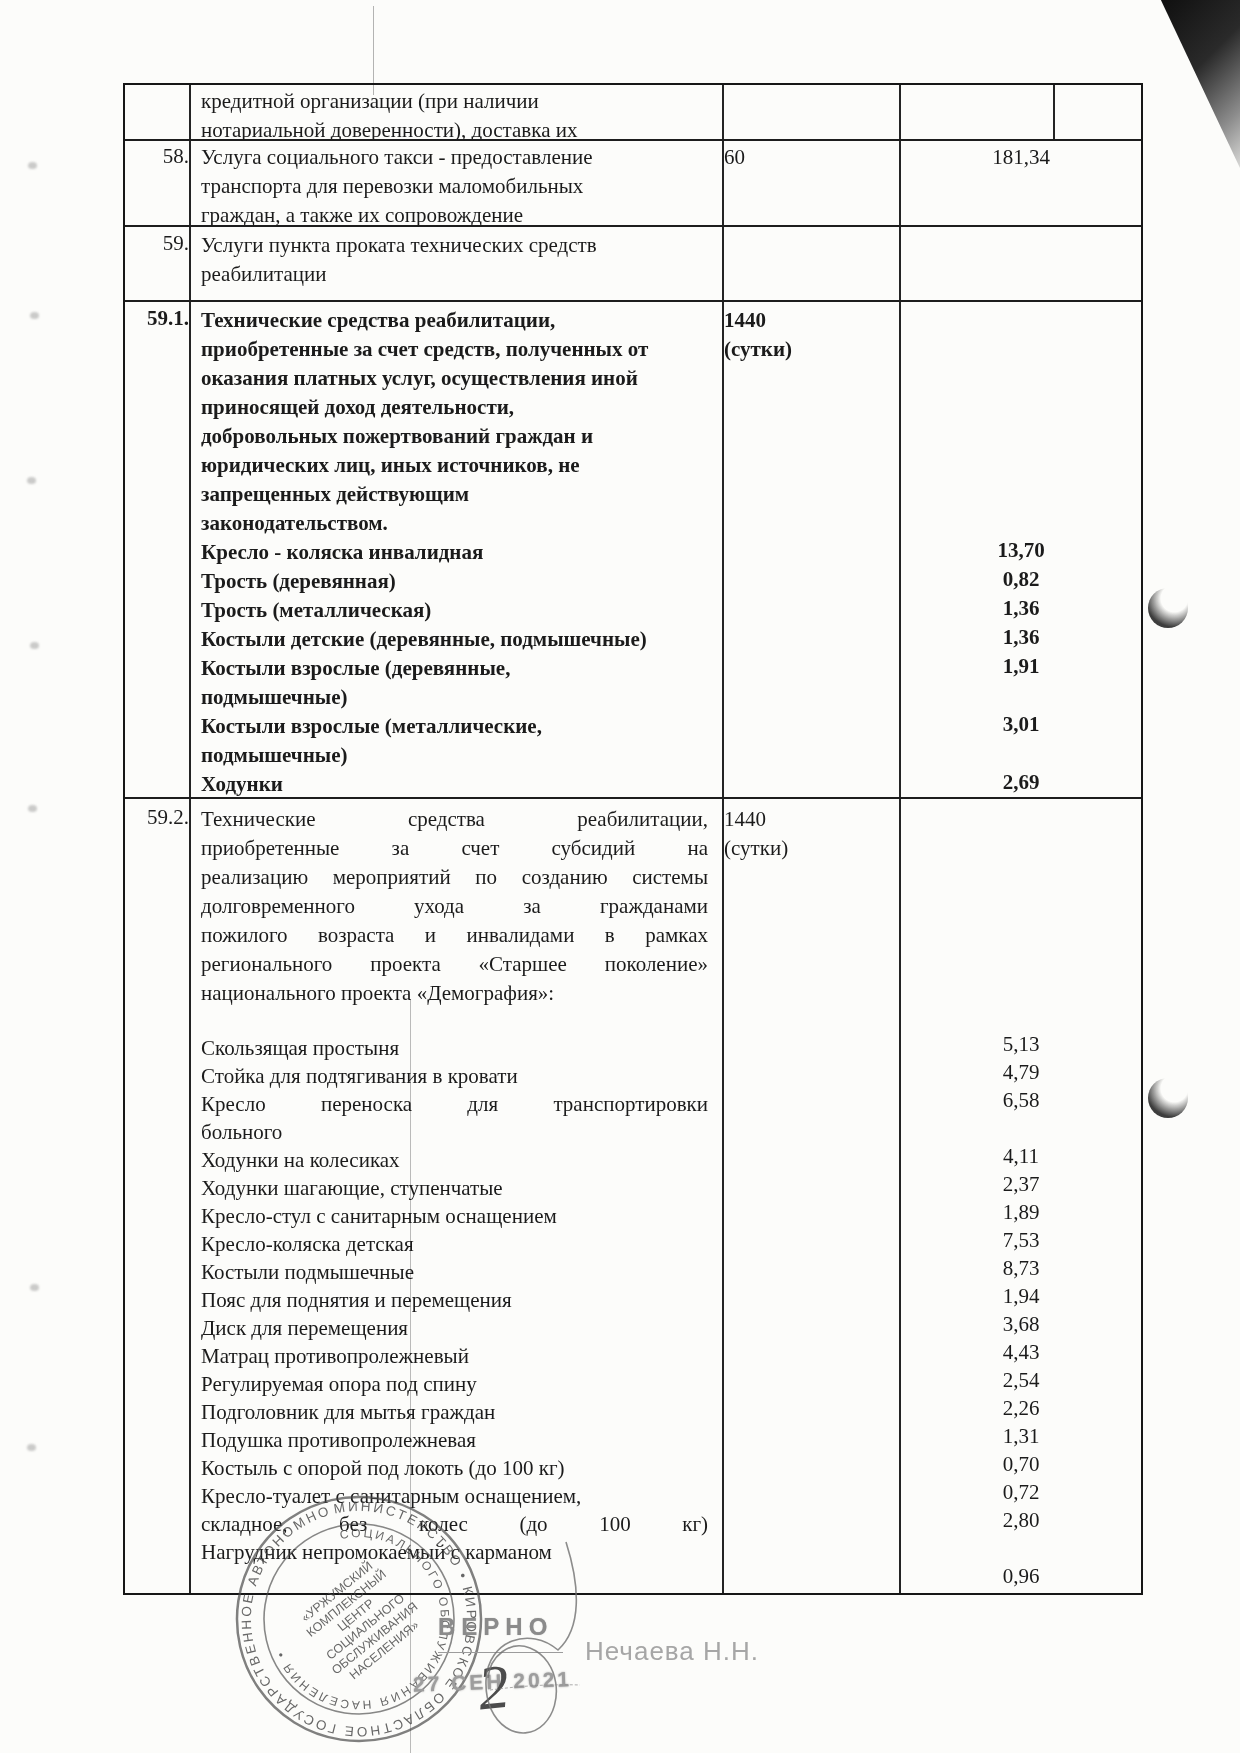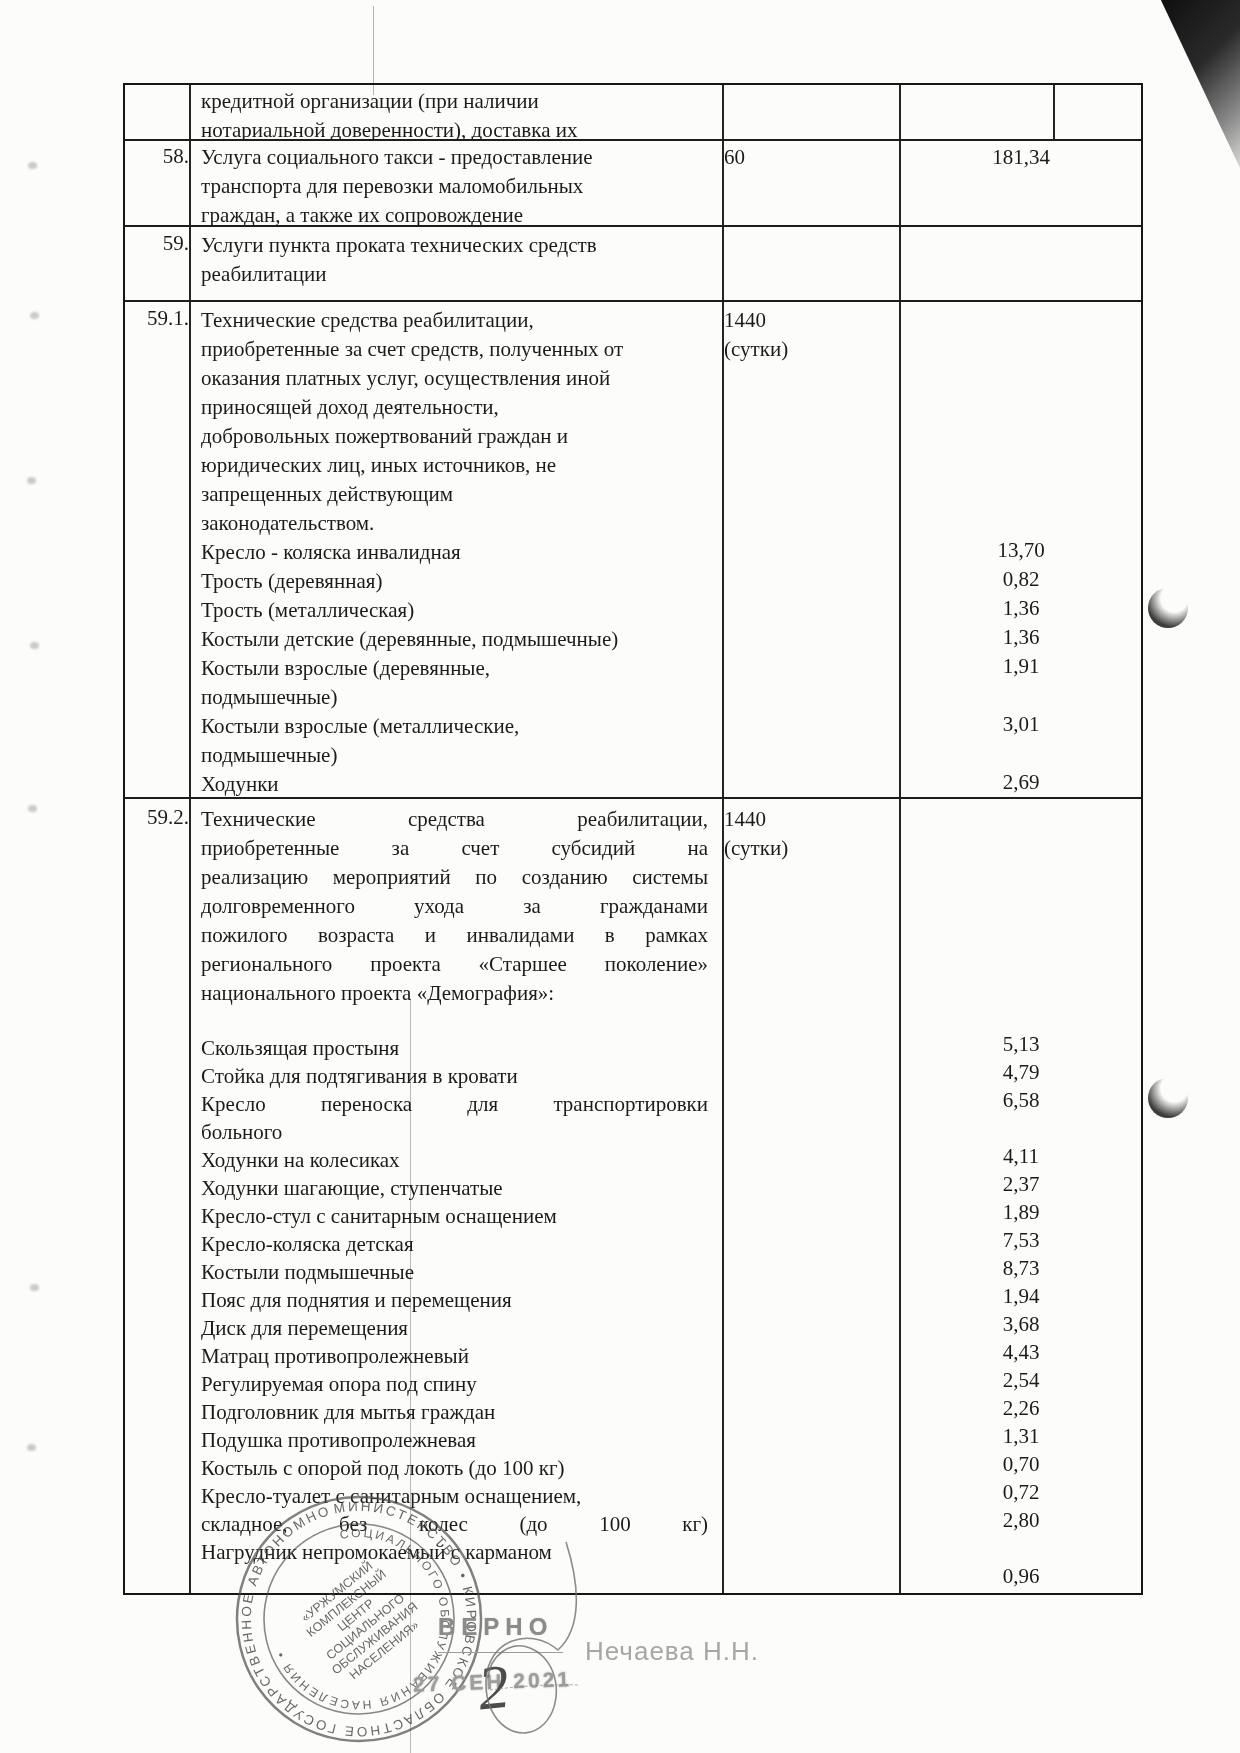--- a/index.html
+++ b/index.html
@@ -16,21 +16,21 @@
   }
   .trow{display:grid;box-sizing:border-box;border-bottom:2px solid #1d1d1d;}
   .trow:last-child{border-bottom:none;}
   .trow>.cell{box-sizing:border-box;border-right:2px solid #242424;overflow:hidden;position:relative;}
   .trow>.cell:last-child{border-right:none;}
   .cols4{grid-template-columns:66px 533px 177px 1fr;}
   .cols5{grid-template-columns:66px 533px 177px 154px 1fr;}
   .r0{height:56px;}
   .r1{height:86px;}
   .r2{height:75px;}
-  .r3{height:497px;}
+  .r3{height:497px;font-weight:bold;}
   .r4{height:794px;border-radius:8px;}
   .numcell{text-align:right;padding-top:3px;}
   .desccell{padding:2px 14px 0 10px;}
   .valcell{text-align:left;padding-top:2px;}
   .pricecell{text-align:center;padding-top:2px;}
   .ln{height:29px;line-height:29px;white-space:nowrap;}
   .valcell .ln,.pricecell .ln{white-space:nowrap;}
   .pad4{padding-top:4px;}
   .pad6{padding-top:6px;}
   .spacer-591{height:232px;}

